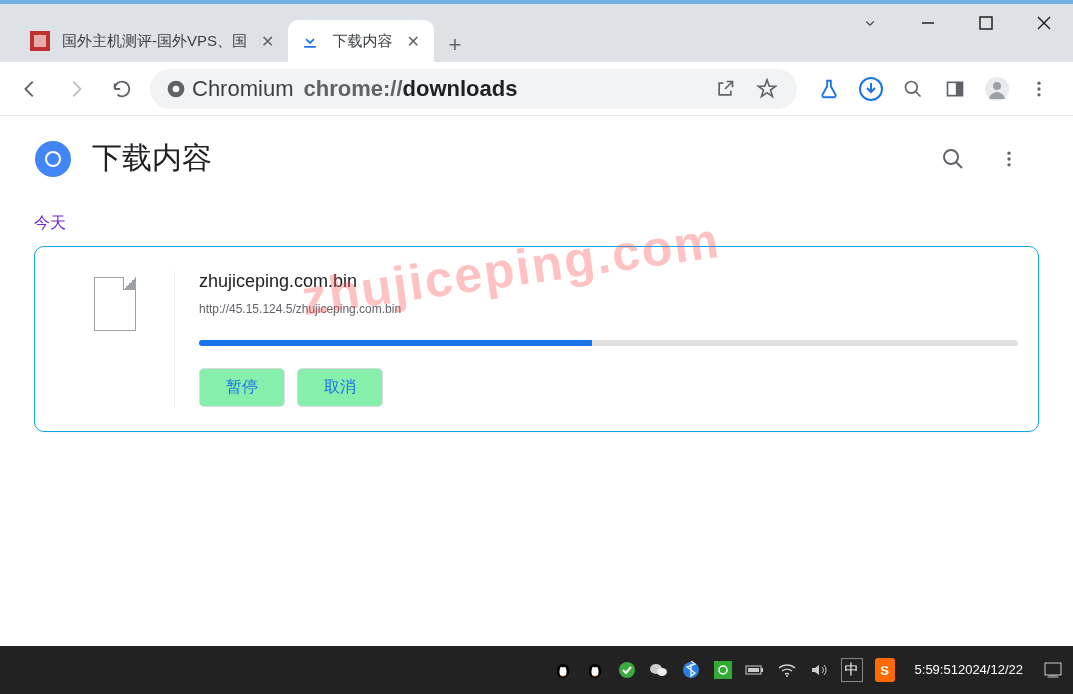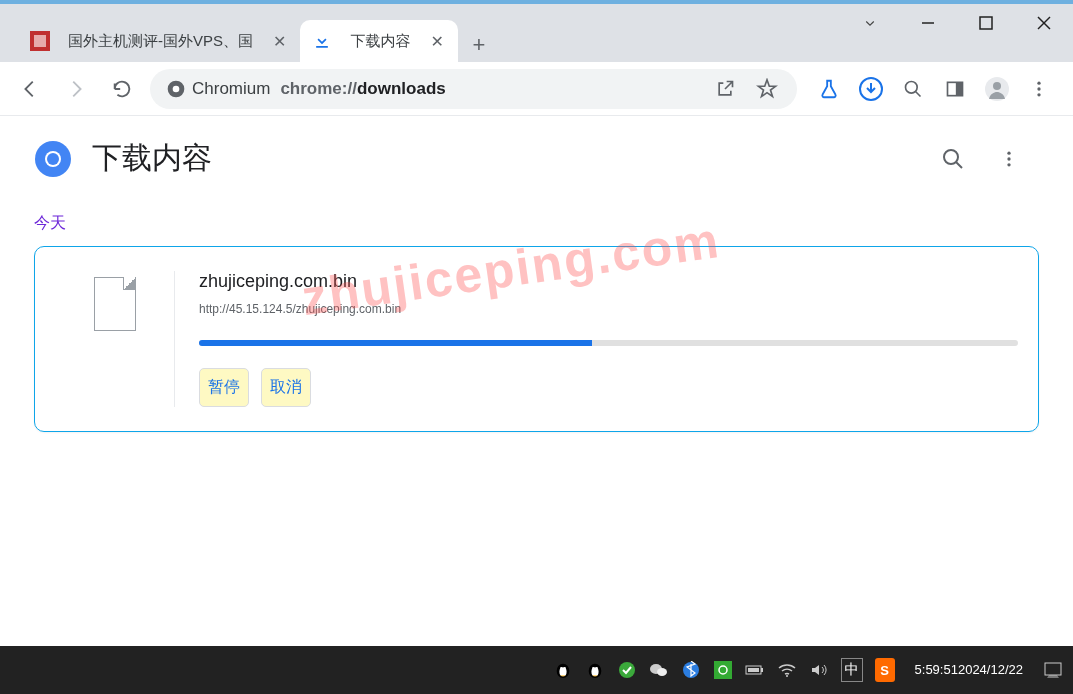--- a/index.html
+++ b/index.html
@@ -29,21 +29,21 @@
 }
 .tab {
   display: flex;
   align-items: center;
   height: 42px;
   padding: 0 12px;
   font-size: 15px;
   color: #3c4043;
   position: relative;
   max-width: 320px;
-  gap: 18px;
+  gap: 12px;
 }
 .tab.active {
   background: #fff;
   border-radius: 10px 10px 0 0;
 }
 .tab .favicon {
   width: 20px;
   height: 20px;
   flex-shrink: 0;
   display: flex;
@@ -110,21 +110,21 @@
 .nav-btn.disabled { color: #bdc1c6; }
 .omnibox {
   flex: 1;
   height: 40px;
   background: #f1f3f4;
   border-radius: 20px;
   display: flex;
   align-items: center;
   padding: 0 16px;
   gap: 10px;
-  font-size: 17px;
+  font-size: 22px;
   color: #202124;
 }
 .omnibox .chip {
   display: flex;
   align-items: center;
   gap: 6px;
   color: #3c4043;
 }
 .omnibox .url { flex: 1; color: #5f6368; font-weight: bold; }
 .omnibox .url .dark { color: #202124; }
@@ -206,25 +206,25 @@
   border-radius: 3px;
   overflow: hidden;
   margin-bottom: 22px;
 }
 .progress .bar {
   height: 100%;
   background: #1a73e8;
 }
 .card-actions { display: flex; gap: 12px; }
 .card-actions button {
-  background: #fef9c3;
+  background: #86efac;
   border: 1px solid #dadce0;
   color: #1a73e8;
   font-size: 16px;
-  padding: 8px 8px;
+  padding: 8px 26px;
   border-radius: 5px;
   cursor: pointer;
   font-family: inherit;
 }
 
 
 .watermark {
   position: absolute;
   top: 240px;
   left: 300px;

